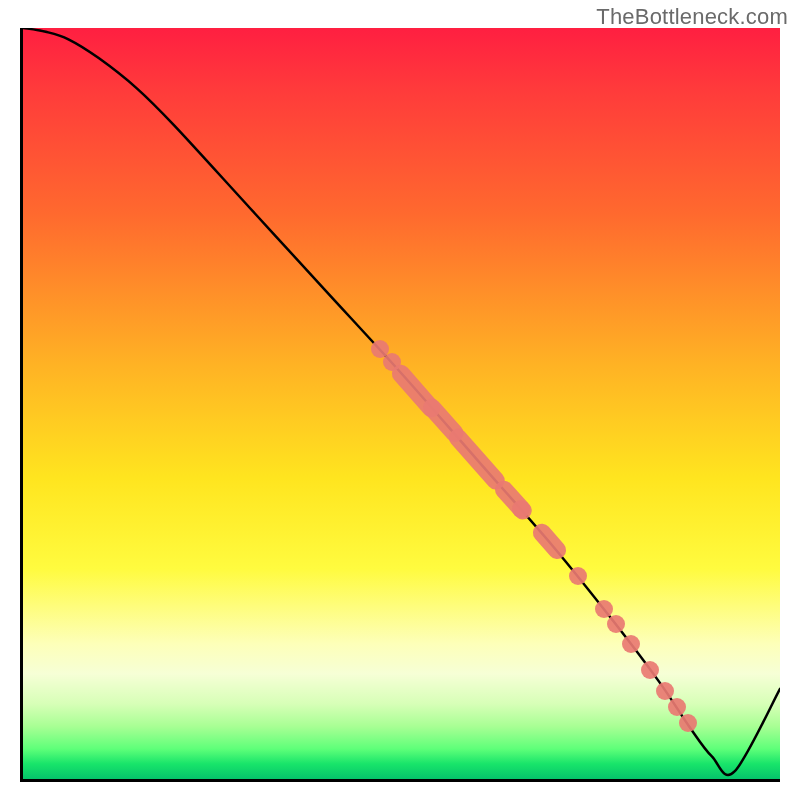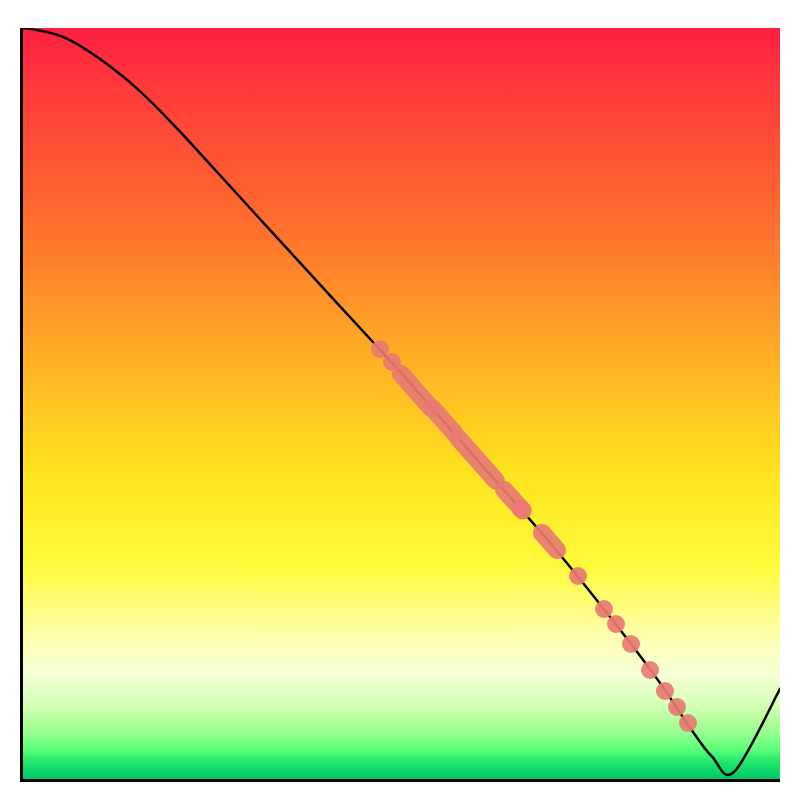--- a/index.html
+++ b/index.html
@@ -79,20 +79,21 @@
     opacity: 0.92;
     border-radius: 10px;
     height: 18px;
     transform-origin: left center;
   }
 </style>
 </head>
 <body>
 
 <div class="stage">
+  <div class="watermark">TheBottleneck.com</div>
 
   <div class="plot">
     <div class="gradient-bg"></div>
     <svg class="curve" viewBox="0 0 760 754" preserveAspectRatio="none">
       <path id="curve-path" fill="none" stroke="#000" stroke-width="2.5" stroke-linecap="round" stroke-linejoin="round" d="M 0 0 C 3.8000000000000003 0.6283333333333303 15.2 1.884999999999972 22.8 3.769999999999982 C 30.400000000000002 5.654999999999991 36.733333333333334 6.911666666666709 45.6 11.31000000000006 C 54.46666666666667 15.70833333333341 64.6 21.991666666666767 76 30.160000000000082 C 87.4 38.3283333333334 101.33333333333333 49.009999999999955 114 60.319999999999936 C 126.66666666666667 71.62999999999992 133 77.9133333333333 152 98.01999999999998 C 171 118.12666666666667 202.66666666666666 153.31333333333336 228 180.96000000000004 C 253.33333333333334 208.6066666666667 278.6666666666667 236.25333333333333 304 263.9 C 329.3333333333333 291.5466666666666 354.6666666666667 318.56499999999994 380 346.84 C 405.3333333333333 375.115 430.6666666666667 404.64666666666665 456 433.55 C 481.3333333333333 462.4533333333334 509.2 493.2416666666667 532 520.26 C 554.8 547.2783333333333 575.0666666666667 573.04 592.8000000000001 595.66 C 610.5333333333334 618.28 625.7333333333333 638.3866666666667 638.4 655.98 C 651.0666666666666 673.5733333333334 659.9333333333333 688.6533333333334 668.8 701.22 C 677.6666666666666 713.7866666666666 684 723.84 691.6 731.38 C 699.2 738.92 703 757.77 714.4 746.46 C 725.8 735.1500000000001 752.4 677.3433333333334 760 663.52"></path>
     </svg>
     <div id="marker-layer">
         <div class="dot" style="left: 357.2px; top: 321.204px;"></div>
         <div class="dot" style="left: 368.6px; top: 334.022px;"></div>
         <div class="pill" style="left: 372.4px; top: 329.546px; width: 64.1209px; transform: rotate(48.7659deg);"></div>

